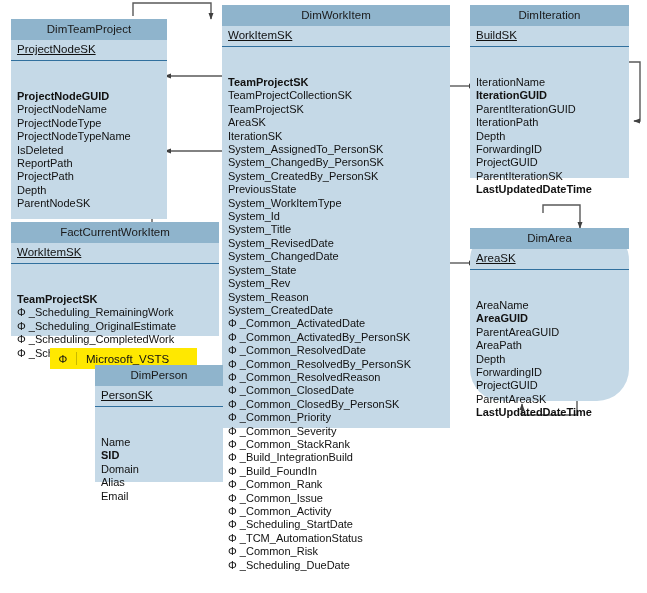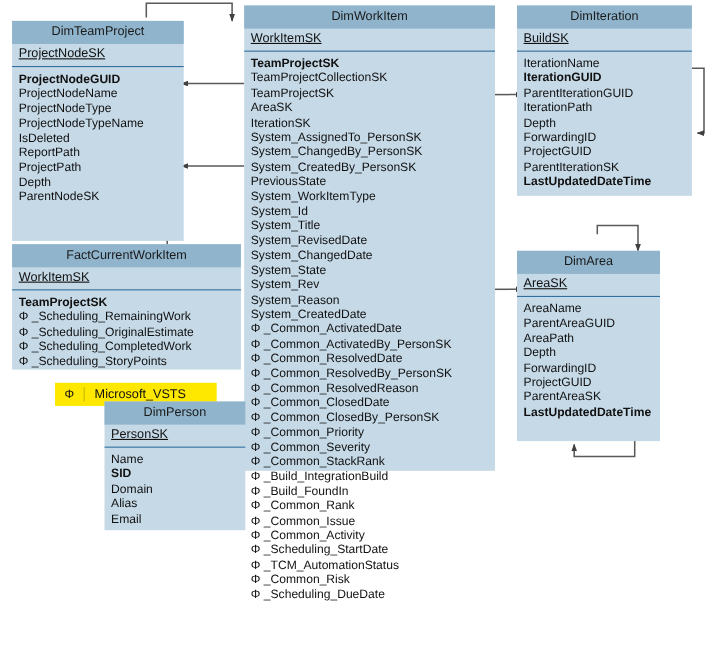--- a/index.html
+++ b/index.html
@@ -32,20 +32,21 @@
     font-size:11.5px;
     font-weight:normal;
     text-decoration:underline;
     color:#111;
     padding:2px 0 3px 6px;
     line-height:15px;
     border-bottom:1.5px solid #31709e;
   }
   .tbl-fields{
     padding:5px 0 6px 6px;
+    margin-top:24px;
   }
   .fld{
     font-size:11px;
     color:#111;
     line-height:13.4px;
     white-space:nowrap;
   }
   .fld.b{font-weight:bold;}
 
   .legend-box{
@@ -169,25 +170,26 @@
       <div class="fld">ParentIterationGUID</div>
       <div class="fld">IterationPath</div>
       <div class="fld">Depth</div>
       <div class="fld">ForwardingID</div>
       <div class="fld">ProjectGUID</div>
       <div class="fld">ParentIterationSK</div>
       <div class="fld b">LastUpdatedDateTime</div>
     </div>
   </div>
 
-  <div class="table-box" style="left:470px;top:228px;width:130px;height:173px;">
+  <div class="table-box" style="left:470px;top:228px;width:159px;height:173px;border-radius:32px;">
     <div class="tbl-title">DimArea</div>
     <div class="tbl-pk">AreaSK</div>
     <div class="tbl-fields">
       <div class="fld">AreaName</div>
+      <div class="fld b">AreaGUID</div>
       <div class="fld">ParentAreaGUID</div>
       <div class="fld">AreaPath</div>
       <div class="fld">Depth</div>
       <div class="fld">ForwardingID</div>
       <div class="fld">ProjectGUID</div>
       <div class="fld">ParentAreaSK</div>
       <div class="fld b">LastUpdatedDateTime</div>
     </div>
   </div>
 

